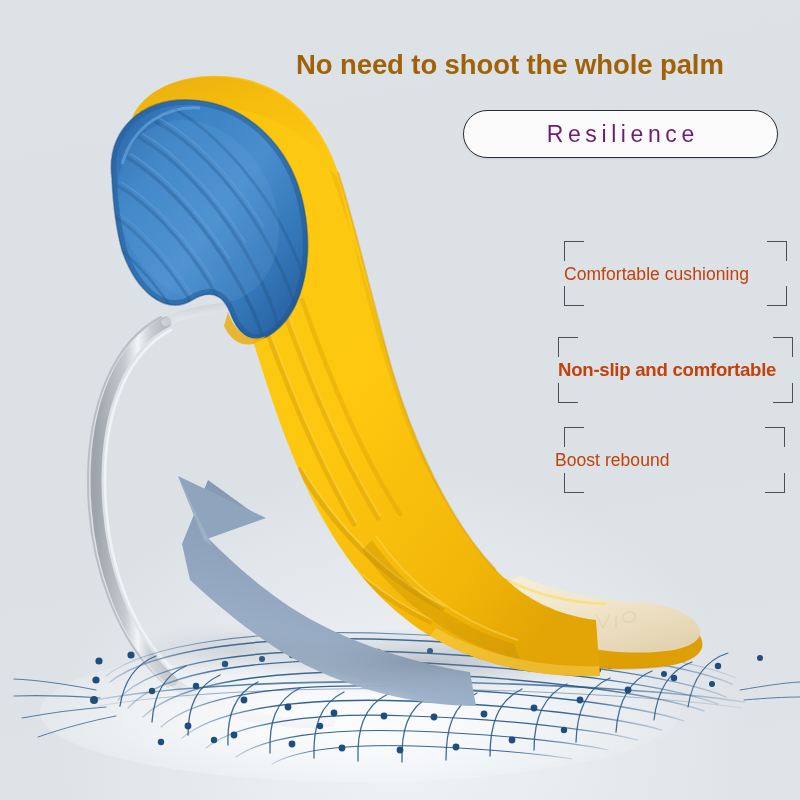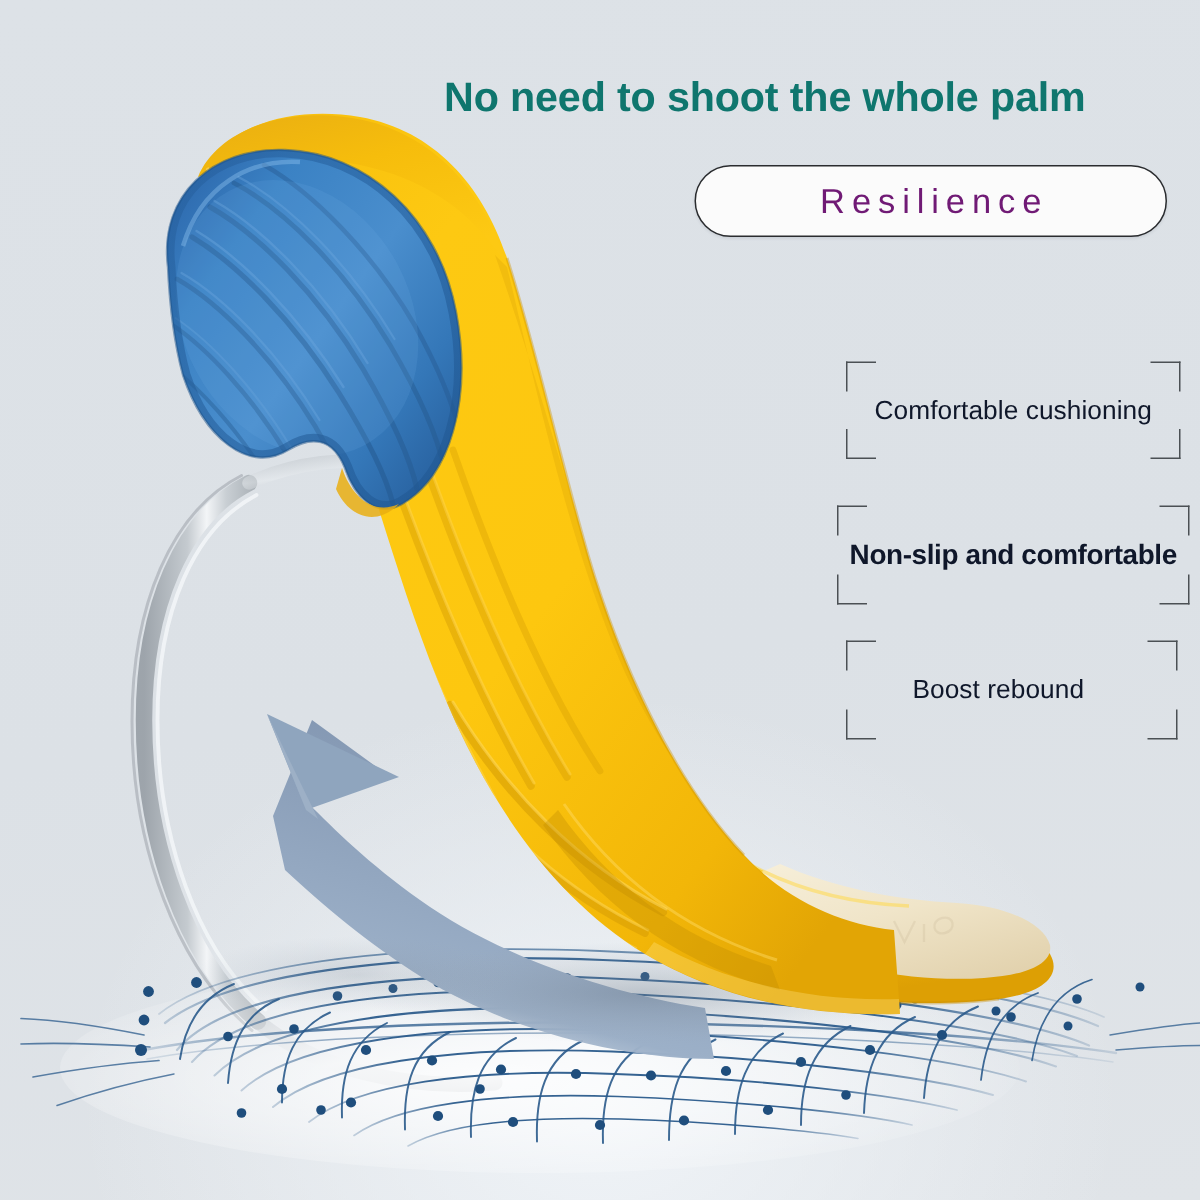--- a/index.html
+++ b/index.html
@@ -22,21 +22,21 @@
       linear-gradient(170deg, #dde2e7 0%, #dce1e6 55%, #e0e4e8 100%);
   }
   
   .headline {
     position: absolute;
     left: 296px; top: 50px;
     width: 490px;
     font-size: 27.5px;
     font-weight: bold;
     letter-spacing: -0.1px;
-    color: #0f766e;
+    color: #a16207;
     line-height: 1.12;
     white-space: nowrap;
   }
   
   .pill {
     position: absolute;
     left: 463px; top: 110px;
     width: 313px; height: 46px;
     border: 1.6px solid #2a2c2f;
     border-radius: 24px;
@@ -64,22 +64,22 @@
     border-width: 0;
   }
   .feature .c-tl { left: 0;  top: 0;    border-left-width: 1.4px; border-top-width: 1.4px; }
   .feature .c-tr { right: 0; top: 0;    border-right-width: 1.4px; border-top-width: 1.4px; }
   .feature .c-bl { left: 0;  bottom: 0; border-left-width: 1.4px; border-bottom-width: 1.4px; }
   .feature .c-br { right: 0; bottom: 0; border-right-width: 1.4px; border-bottom-width: 1.4px; }
   .feature .f-label {
     position: absolute;
     left: 0; right: 0; top: 50%;
     transform: translateY(-50%);
-    text-align: center;
-    color: #0f172a;
+    text-align: left;
+    color: #c2410c;
     white-space: nowrap;
   }
   #feature-0 { left: 564px; top: 241px; width: 223px; height: 65px; }
   #feature-0 .f-label { font-size: 17.5px; font-weight: 400; letter-spacing: 0.05px; }
   #feature-1 { left: 558px; top: 337px; width: 235px; height: 66px; }
   #feature-1 .f-label { font-size: 18.6px; font-weight: bold; letter-spacing: -0.25px; }
   #feature-2 { left: 564px; top: 427px; width: 221px; height: 66px; }
   #feature-2 .f-label { font-size: 17.5px; font-weight: 400; letter-spacing: 0.05px; transform: translateY(-50%) translateX(-9px); }
 
   

